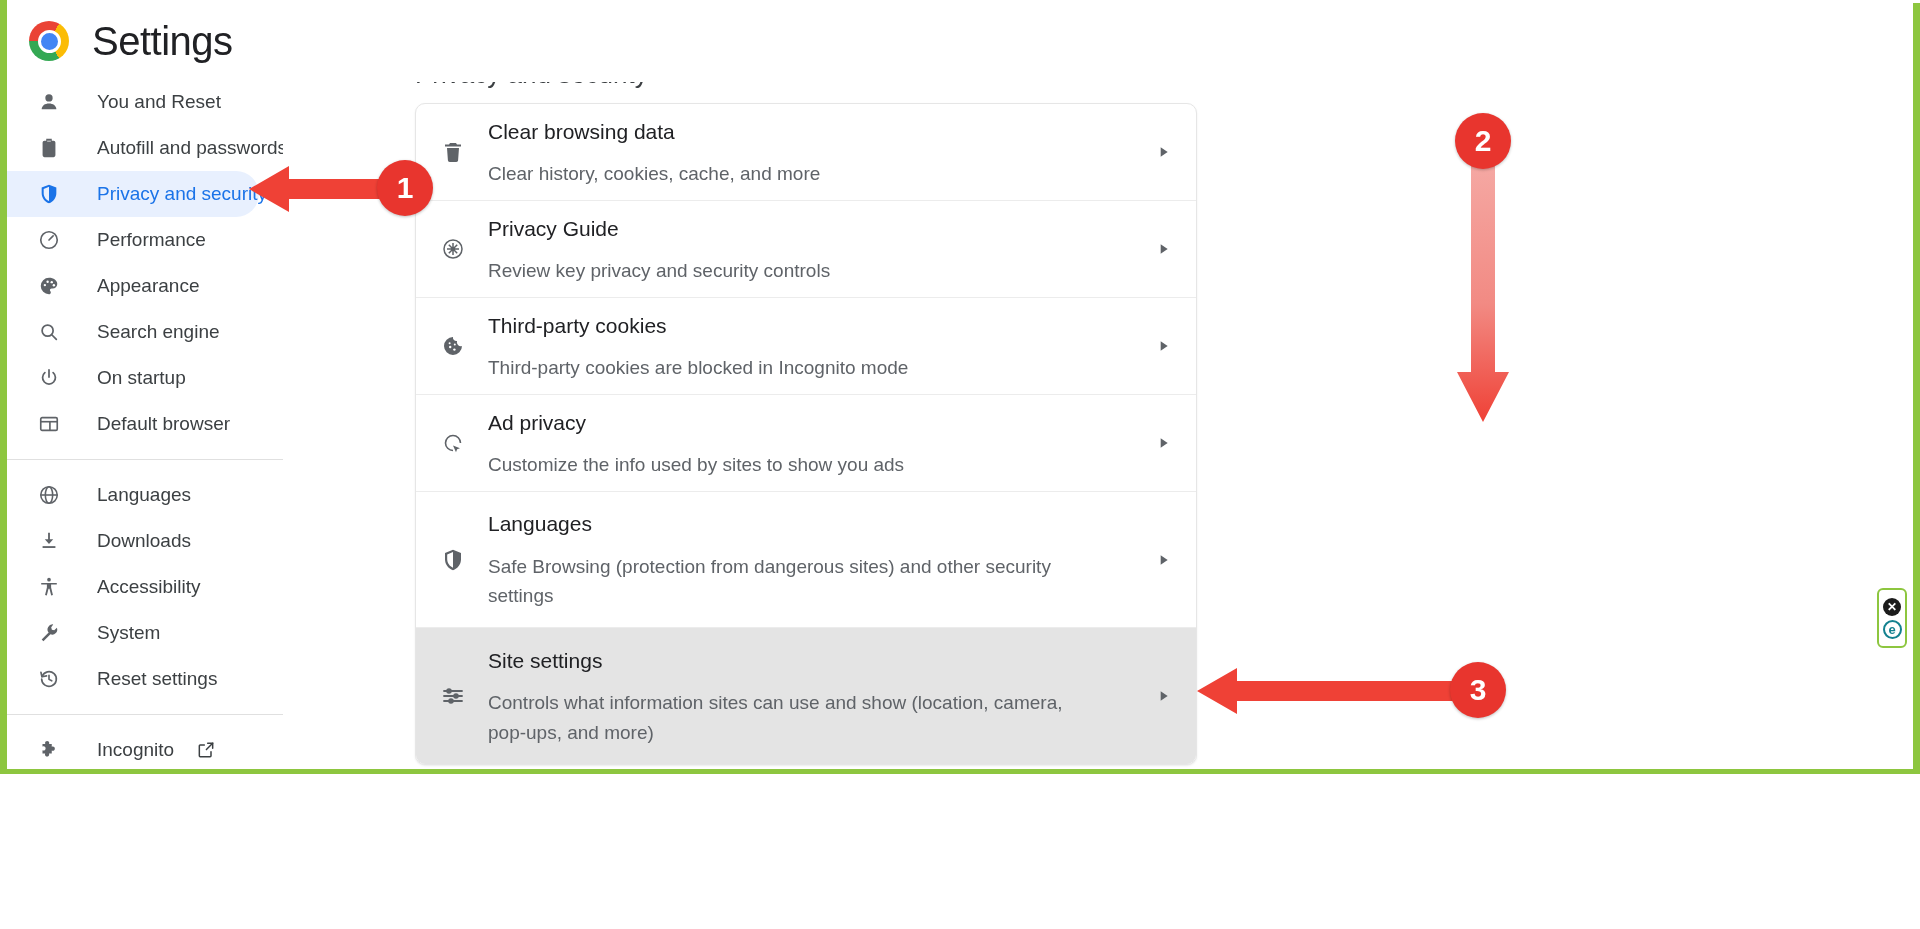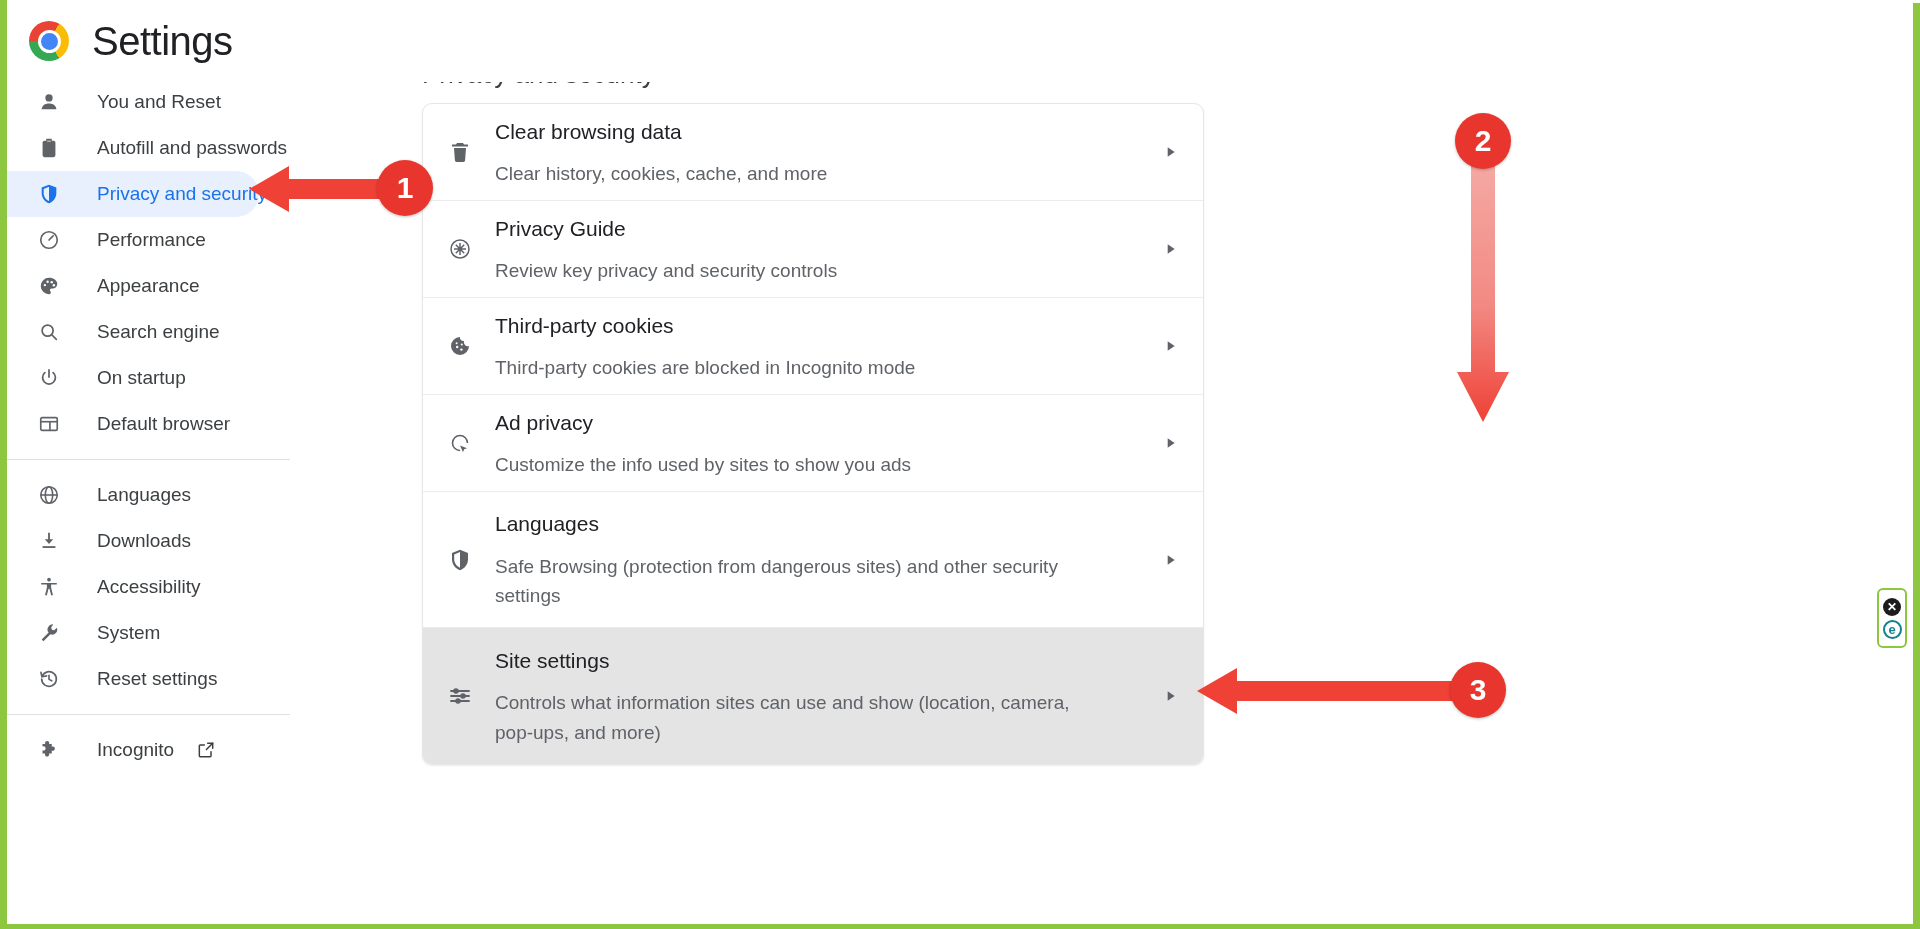--- a/index.html
+++ b/index.html
@@ -4,21 +4,21 @@
 <style>
   * { box-sizing: border-box; margin: 0; padding: 0; }
   html, body {
     width: 1920px; height: 929px;
     font-family: "Liberation Sans", sans-serif;
     background: #ffffff;
     overflow: hidden;
   }
   #root {
     position: relative;
-    width: 1920px; height: 929px;
+    width: 1920px; height: 774px;
     background: #ffffff;
     border-left: 7px solid #8dc63f;
     border-right: 7px solid #8dc63f;
   }
 
   
   .topbar {
     position: absolute; left: 0; top: 0;
     width: 1906px; height: 82px;
     background: #ffffff;
@@ -126,21 +126,21 @@
   .sb-arrow {
     position: absolute; right: 6px;
     width: 12px; height: 14px;
     display: flex; align-items: center; justify-content: center;
     color: #5f6368;
   }
 
   
   .main {
     position: absolute;
-    left: 283px; top: 66px;
+    left: 276px; top: 66px;
     width: 1623px; height: 863px;
     background: #ffffff;
     border-top: 1px solid #e8eaed;
     overflow: hidden;
   }
   .section-title {
     position: absolute;
     left: 132px; top: -8px;
     font-size: 26px; color: #3c4043;
   }

